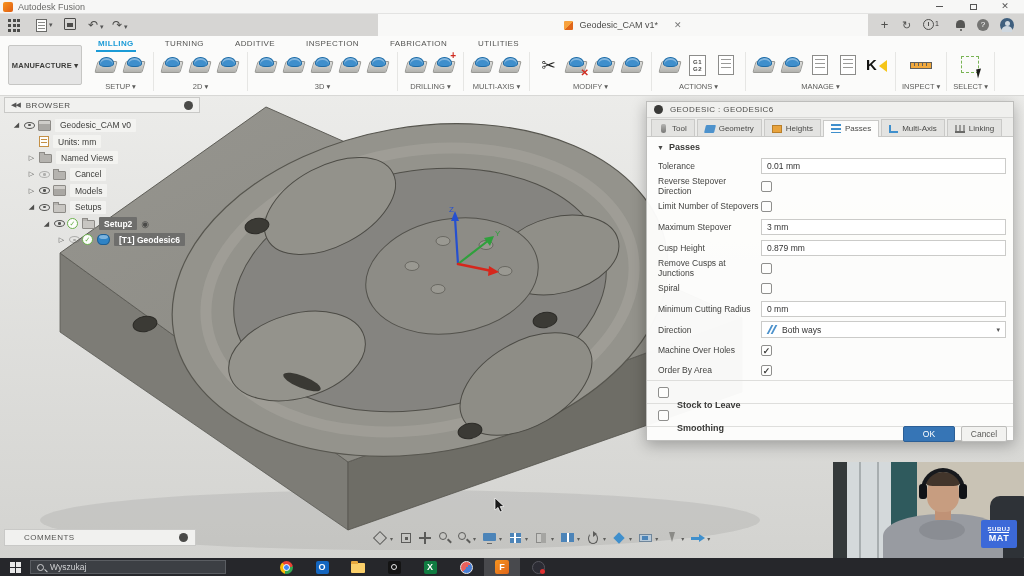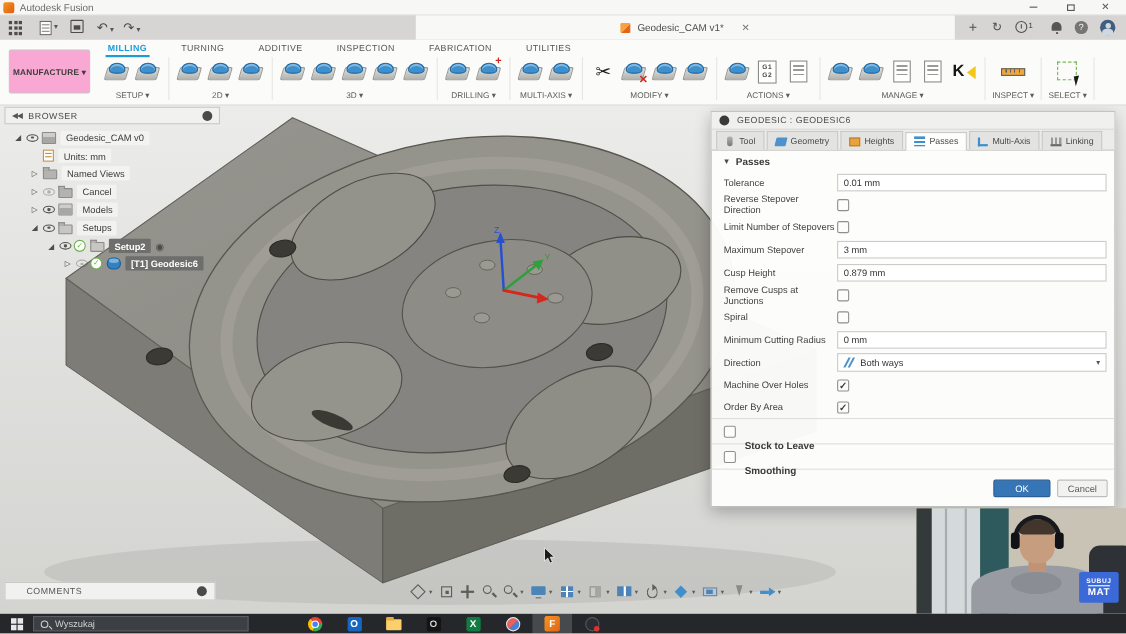--- a/index.html
+++ b/index.html
@@ -43,21 +43,21 @@
   #ab-bell .d { position:absolute; left:7.5px; top:12px; width:2.5px; height:2px; background:#565654; border-radius:50%; }
   #ab-help { left:975px; }
   #ab-help .q { position:absolute; left:2px; top:2px; width:12px; height:12px; background:#77777五5; background:#757573; color:#fff; font-size:8px; line-height:12px; border-radius:50%; }
   #ab-avatar { left:999px; }
   #ab-avatar .a { position:absolute; left:1px; top:1px; width:14px; height:14px; border-radius:50%; background:#3f5f7e; overflow:hidden; }
   #ab-avatar .h { position:absolute; left:5.5px; top:3.5px; width:5px; height:5px; border-radius:50%; background:#cfd8e0; }
   #ab-avatar .s { position:absolute; left:3px; top:9px; width:10px; height:6px; border-radius:50% 50% 0 0; background:#cfd8e0; }
 
   
   #ribbon { position:absolute; left:0; top:36px; width:1024px; height:60px; background:#fbfbfa; border-bottom:1px solid #d8d8d6; z-index:25; }
-  #manufacture-btn { position:absolute; left:8px; top:9px; width:74px; height:40px; background:#f9a8d4; border:1px solid #c6c6c4; border-radius:2px; font-size:7.5px; font-weight:bold; color:#3c3c3a; display:flex; align-items:center; justify-content:center; letter-spacing:.2px; }
+  #manufacture-btn { position:absolute; left:8px; top:9px; width:74px; height:40px; background:#e5e5e5; border:1px solid #c6c6c4; border-radius:2px; font-size:7.5px; font-weight:bold; color:#3c3c3a; display:flex; align-items:center; justify-content:center; letter-spacing:.2px; }
   #ws-tabs { position:absolute; left:96px; top:1px; height:15px; display:flex; gap:27px; }
   .wtab { font-size:8px; color:#55555三3; color:#545452; letter-spacing:.4px; padding:2px 2px 1px 2px; }
   .wtab.active { color:#1b9bd7; border-bottom:2.5px solid #1b9bd7; font-weight:bold; }
   #ribbon-groups { position:absolute; left:88px; top:16px; display:flex; }
   .rgroup { display:flex; flex-direction:column; align-items:center; padding:0 6px; border-right:1px solid #e6e6e4; }
   .ricons { display:flex; gap:3px; height:28px; }
   .rlabel { font-size:7.5px; color:#5c5c5a; margin-top:2px; white-space:nowrap; }
   .ric { width:25px; height:27px; position:relative; display:inline-block; }
   .ric .s1 { position:absolute; left:2px; top:9px; width:20px; height:12px; background:linear-gradient(180deg,#dededb,#b2b2ae); border:1px solid #99999五5; border:1px solid #999995; border-radius:2px; transform:skewX(-16deg); }
   .ric .b1 { position:absolute; left:5px; top:5px; width:15px; height:10px; background:#3f8fcc; border:1px solid #1e6ba6; border-radius:55% 55% 45% 45%/65% 65% 35% 35%; box-shadow:inset 0 2px 0 rgba(255,255,255,.35); }
@@ -132,21 +132,21 @@
   .dinput { flex:1; height:16px; border:1px solid #cbcbc9; background:#fff; font-size:8.5px; color:#333; padding:0 5px; outline:none; }
   .dcheck { width:11px; height:11px; border:1px solid #8f8f8d; border-radius:2px; background:#fdfdfc; font-size:9px; line-height:10px; text-align:center; color:#3a3a38; font-weight:bold; }
   .ddrop { flex:1; height:17px; border:1px solid #cbcbc9; background:#fff; display:flex; align-items:center; padding:0 5px; gap:5px; }
   .ddic { width:10px; height:10px; position:relative; flex:none; }
   .ddic i { position:absolute; width:2px; height:9px; background:#4d92cc; transform:skewX(-28deg); top:0; }
   .ddic i:first-child { left:2px; } .ddic i:last-child { left:6px; }
   .ddval { flex:1; font-size:8.5px; color:#333; }
   .ddcaret { font-size:7px; color:#555; }
   .dsec { display:flex; align-items:center; gap:8px; height:23px; padding:0 11px; border-top:1px solid #dededc; }
   .dsec .dsl { font-size:9px; font-weight:bold; color:#3a3a38;margin-top:25px; }
-  #dlg-footer { border-top:1px solid #dededc; height:34px; display:flex; align-items:center; justify-content:flex-end; gap:6px; padding:0 6px; }
+  #dlg-footer { border-top:1px solid #dededc; height:14px; display:flex; align-items:center; justify-content:flex-end; gap:6px; padding:0 6px; }
   #ok-btn { width:52px; height:16px; background:#36超75b6; background:#3675b6; border:1px solid #2c5f96; color:#fff; font-size:8.5px; border-radius:2px; }
   #cancel-btn { width:46px; height:16px; background:#f2f2f0; border:1px solid #bcbcba; color:#5a5a58; font-size:8.5px; border-radius:2px; }
 
   
   #comments { position:absolute; left:4px; top:529px; width:192px; height:17px; background:#f1f1ef; border:1px solid #c9c9c7; display:flex; align-items:center; padding:0 7px; z-index:20; }
   #comments-label { flex:1; font-size:8px; color:#55555三3; color:#555553; letter-spacing:.5px; padding-left:12px; }
   #navbar { position:absolute; left:372px; top:529px; height:18px; display:flex; align-items:center; z-index:20; }
   .nwrap { display:flex; align-items:center; margin-right:2px; }
   .nico { width:17px; height:16px; position:relative; display:inline-block; }
   .nico i { position:absolute; }

